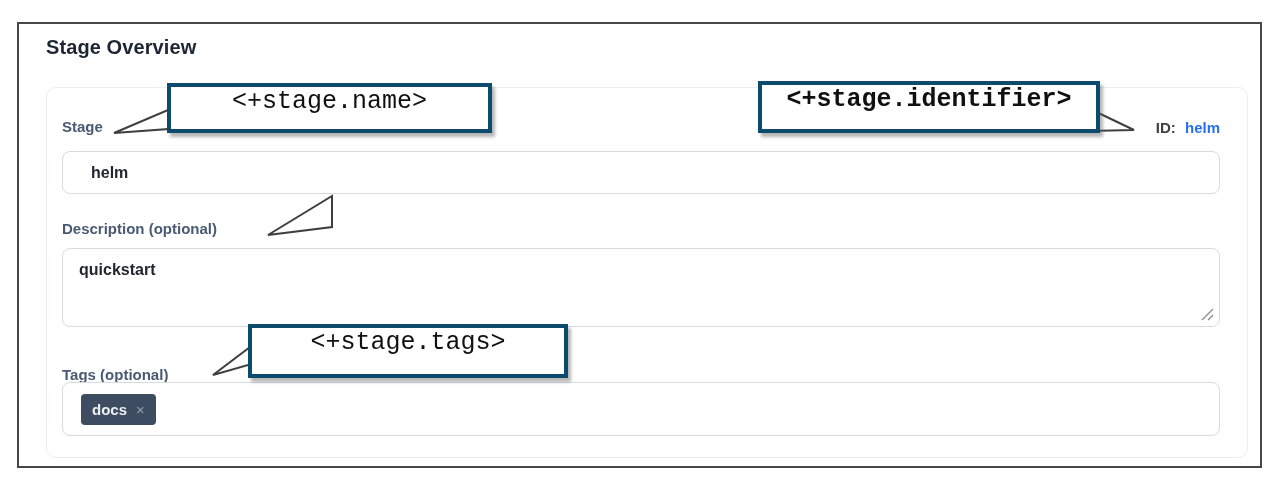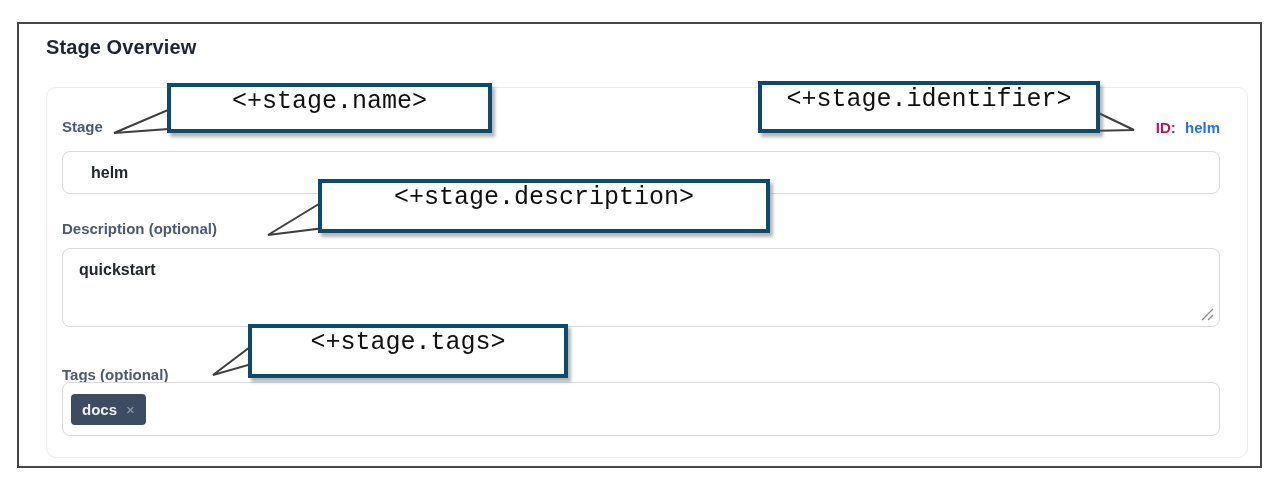--- a/index.html
+++ b/index.html
@@ -21,21 +21,21 @@
   }
   .field-label{
     position:absolute;font-size:15px;font-weight:600;color:#4a5a73;
   }
   .lbl-name{left:62px;top:118px;}
   .lbl-desc{left:62px;top:220px;}
   .lbl-tags{left:62px;top:366px;}
   .id-line{
     position:absolute;top:119px;right:58px;font-size:15px;font-weight:600;text-align:right;
   }
-  .id-line .id-label{color:#be185d;}
+  .id-line .id-label{color:#404040;}
   .id-line .id-value{color:#2670ef;margin-left:5px;}
   .text-input{
     position:absolute;left:62px;top:151px;width:1158px;height:43px;box-sizing:border-box;
     border:1px solid #d8dae2;border-radius:8px;background:#ffffff;
     font-family:"Liberation Sans",sans-serif;font-size:16px;font-weight:600;color:#23272d;
     padding:0 14px 0 28px;outline:none;
   }
   .textarea-wrap{
     position:absolute;left:62px;top:248px;width:1158px;height:79px;box-sizing:border-box;
   }
@@ -44,41 +44,41 @@
     border:1px solid #d8dae2;border-radius:8px;background:#ffffff;
     font-family:"Liberation Sans",sans-serif;font-size:16px;font-weight:600;color:#23272d;
     padding:12px 14px 12px 16px;outline:none;overflow:hidden;
   }
   .resize-handle{
     position:absolute;right:6px;bottom:6px;width:13px;height:13px;cursor:nwse-resize;
   }
   .tags-box{
     position:absolute;left:62px;top:382px;width:1158px;height:54px;box-sizing:border-box;
     border:1px solid #d8dae2;border-radius:8px;background:#ffffff;
-    display:flex;align-items:center;padding-left:8px;cursor:text;
+    display:flex;align-items:center;padding-left:18px;cursor:text;
   }
   .tag-chip{
     display:inline-flex;align-items:center;height:31px;padding:0 11px;
     background:#3d4c60;border-radius:4px;color:#eef0f3;font-size:15px;font-weight:600;
   }
   .tag-chip .chip-remove{
     margin-left:9px;color:#95a0ad;font-size:15px;font-weight:400;cursor:pointer;line-height:1;
   }
   .tails{
     position:absolute;left:0;top:0;width:1278px;height:488px;z-index:5;pointer-events:none;
   }
   .callout{
     position:absolute;z-index:6;box-sizing:border-box;background:#ffffff;
     border:4px solid #0c4a6e;box-shadow:3px 4px 3px rgba(96,96,96,.45);
     display:flex;justify-content:center;
     font-family:"Liberation Mono","DejaVu Sans Mono",monospace;
     font-size:25px;color:#101010;white-space:nowrap;
   }
   .co-name{left:167px;top:83px;width:325px;height:50px;}
-  .co-id{left:758px;top:81px;width:342px;height:52px;}
+  .co-id{left:758px;top:81px;width:342px;height:52px;font-weight:bold;}
   .co-desc{left:318px;top:179px;width:452px;height:54px;}
   .co-tags{left:248px;top:324px;width:320px;height:54px;}
 </style>
 </head>
 <body>
 
 <div class="canvas">
 
   <div class="frame"></div>
 
@@ -115,20 +115,17 @@
     <polygon points="332,196 332,227 268,235" fill="#ffffff" stroke="#3f3f3f" stroke-width="2"></polygon>
     <polygon points="262,338 262,361 213,375" fill="#ffffff" stroke="#3f3f3f" stroke-width="2"></polygon>
   </svg>
 
   <div class="callout co-name">
     <span>&lt;+stage.name&gt;</span>
   </div>
   <div class="callout co-id">
     <span>&lt;+stage.identifier&gt;</span>
   </div>
-  <div class="callout co-desc">
-    <span>&lt;+stage.description&gt;</span>
-  </div>
   <div class="callout co-tags">
     <span>&lt;+stage.tags&gt;</span>
   </div>
 
 </div>
 
 </body></html>

